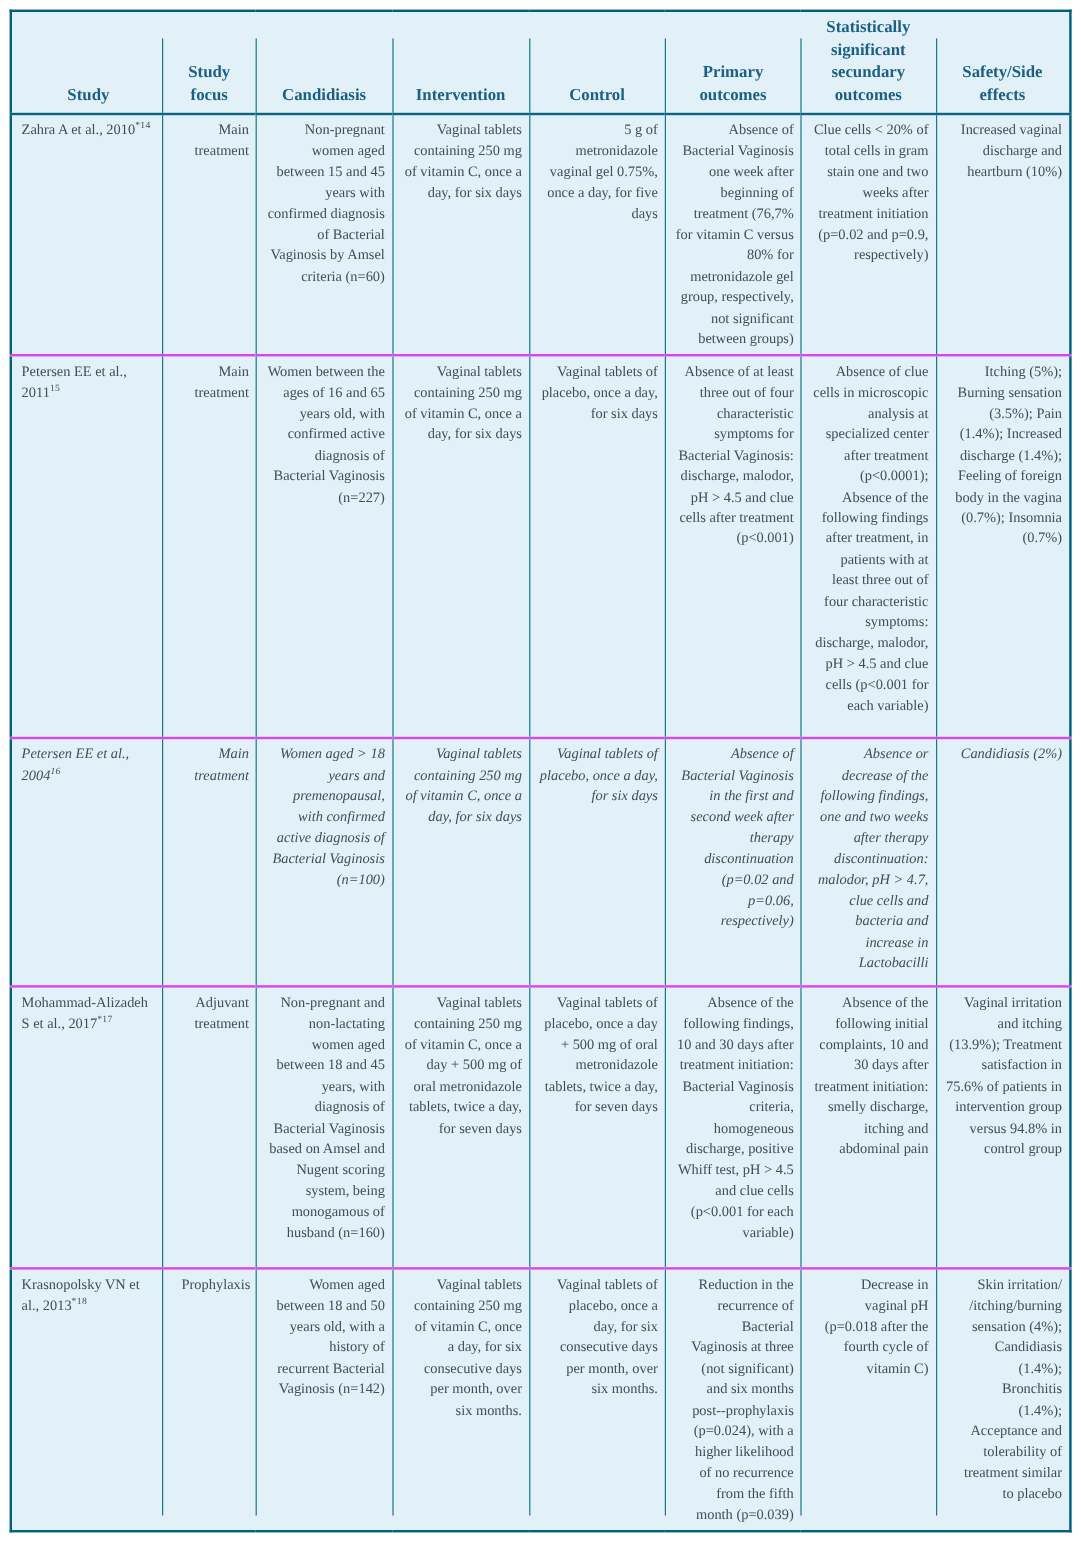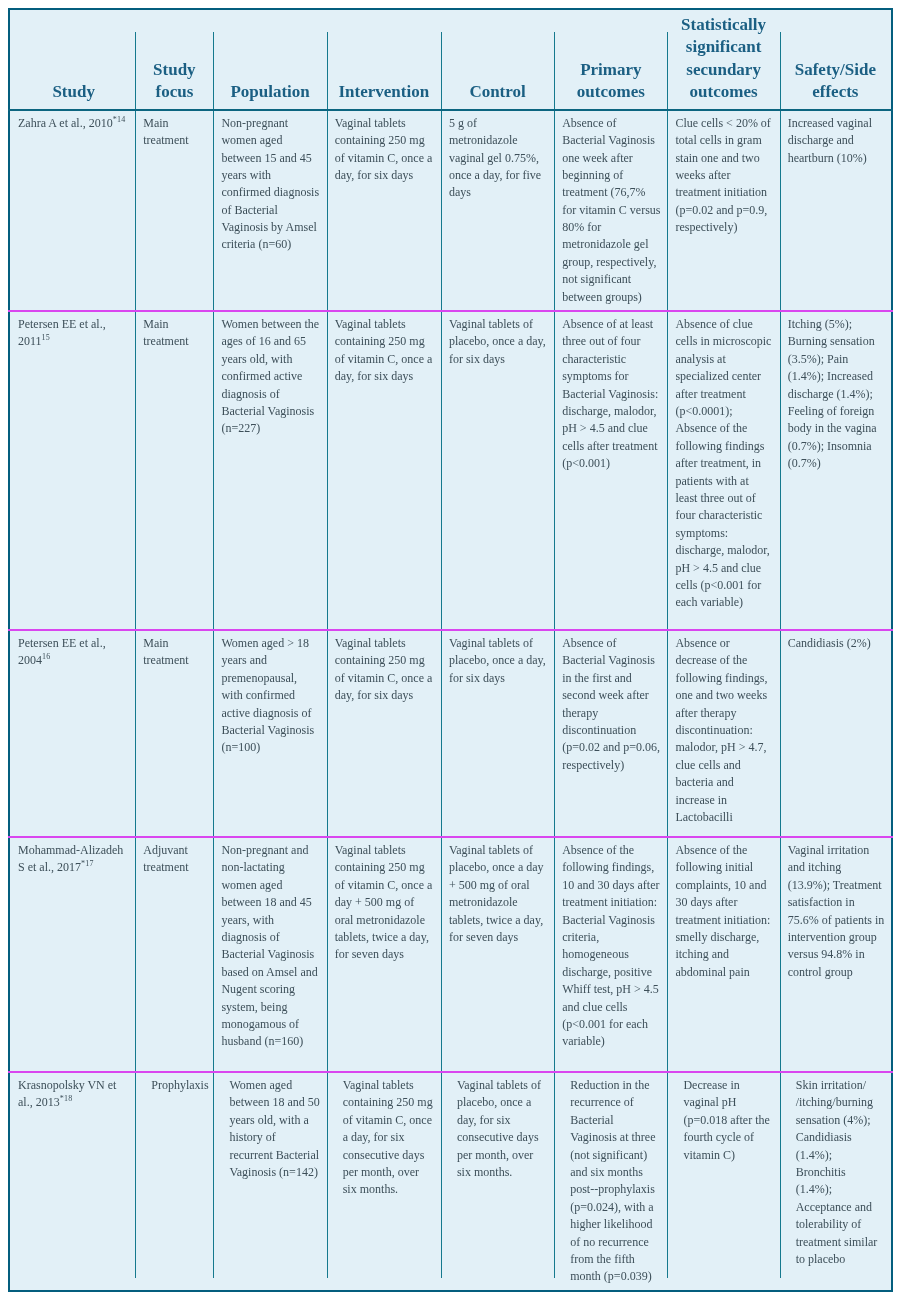--- a/index.html
+++ b/index.html
@@ -17,29 +17,29 @@
     border-collapse: collapse;
     table-layout: fixed;
     background: #e2f0f7;
     border: 2px solid #045e7e;
   }
 
   
   thead tr { height: 86px; }
   tbody tr:nth-child(1) { height: 195px; }
   tbody tr:nth-child(2) { height: 319px; padding-left: 44px; }
-  tbody tr:nth-child(3) { height: 207px; }
+  tbody tr:nth-child(3) { height: 207px; font-style: italic; }
   tbody tr:nth-child(4) { height: 235px; margin-top: 40px; }
   tbody tr:nth-child(5) { height: 216px; }
 
   th {
     vertical-align: bottom;
     text-align: center;
     font-weight: bold;
-    font-size: 17px;
+    font-size: 14px;
     line-height: 1.32;
     color: #1b5f83;
     padding: 4px 5px 5px 5px;
     border-bottom: 2px solid #0c6580;
   }
   th.first { text-align: center; padding-left: 7px; }
 
   td {
     vertical-align: top;
     text-align: left;
@@ -57,20 +57,21 @@
     background-image: linear-gradient(#15798e, #15798e);
     background-repeat: no-repeat;
     background-position: 0 22px;
     background-size: 1.2px calc(100% - 22px);
   }
   tbody td + td {
     background-image: linear-gradient(#15798e, #15798e);
     background-repeat: no-repeat;
     background-position: 0 0;
     background-size: 1.2px 100%;
+    text-align: right;
   }
   tbody tr:last-child td + td { background-size: 1.2px calc(100% - 12px); padding-left: 16px; }
 
   sup.ref {
     font-size: 8px;
     line-height: 0;
     vertical-align: super;
     letter-spacing: 0.3px;
   }
 </style>
@@ -86,21 +87,21 @@
         <col style="width:114px">
       <col style="width:113px">
         <col style="width:113px">
         <col style="width:112px">
         <col style="width:112px">
     </colgroup>
     <thead>
       <tr>
         <th class="first">Study</th>
         <th>Study focus</th>
-        <th>Population</th>
+        <th>Candidiasis</th>
         <th>Intervention</th>
         <th>Control</th>
         <th>Primary outcomes</th>
         <th>Statistically significant secundary outcomes</th>
         <th>Safety/Side effects</th>
       </tr>
     </thead>
     <tbody>
       <tr>
         <td><span>Zahra A et al., 2010</span><sup class="ref">*14</sup></td>

